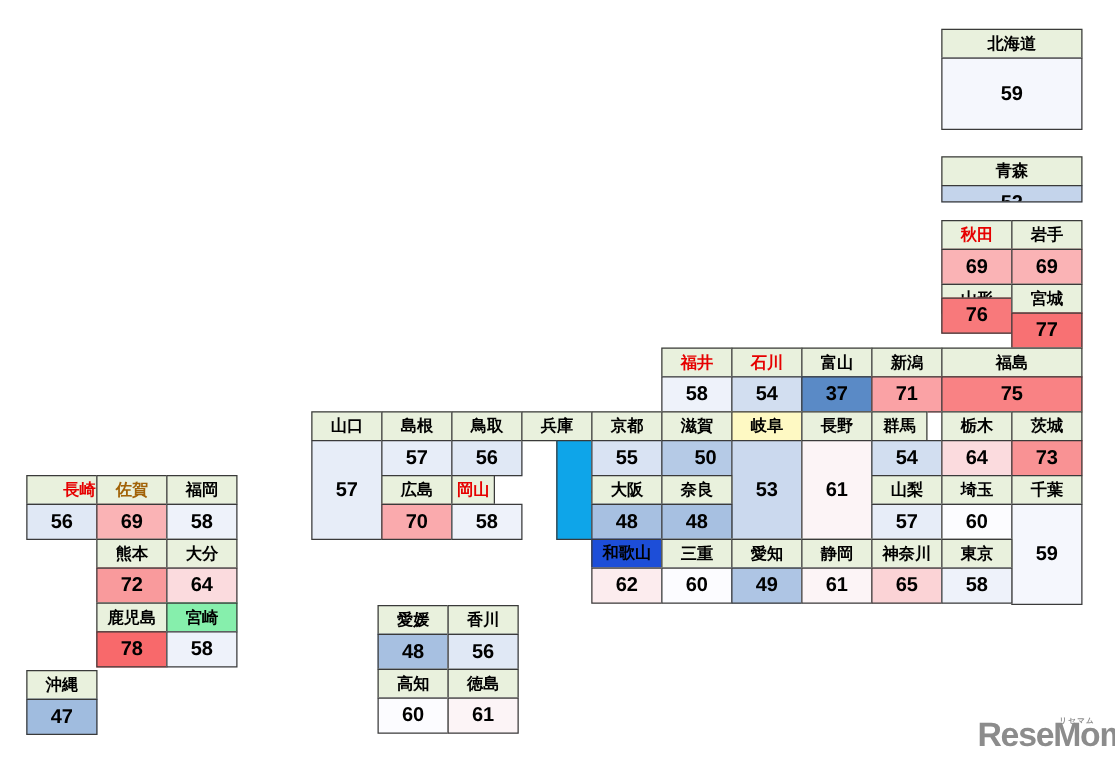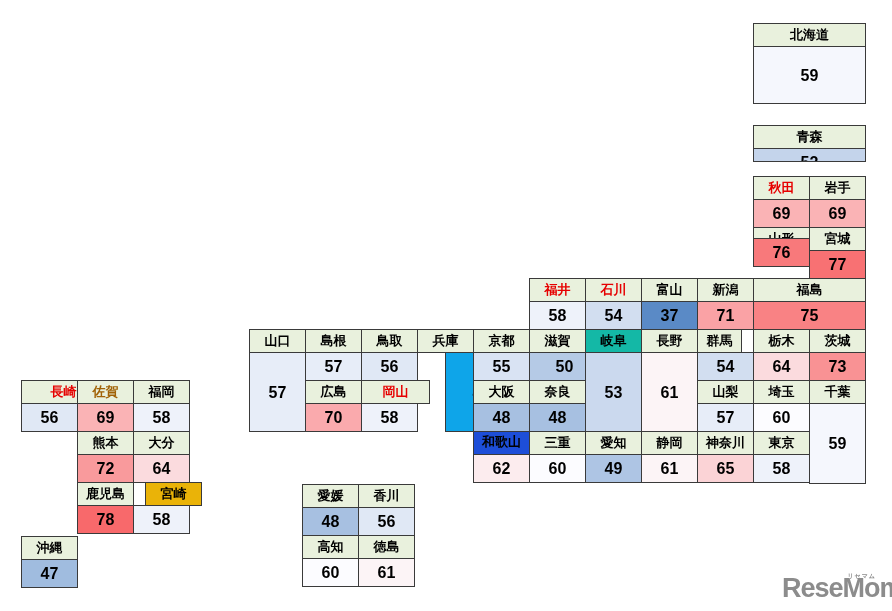--- a/index.html
+++ b/index.html
@@ -91,33 +91,33 @@
     <div class="cell head" style="left: 305px; top: 329px; width: 57px; background: rgb(233, 241, 221);">島根</div>
     <div class="cell val" style="left: 305px; top: 352px; width: 57px; height: 29px; line-height: 28px; background: rgb(231, 237, 248);">57</div>
     <div class="cell head" style="left: 361px; top: 329px; width: 57px; background: rgb(233, 241, 221);">鳥取</div>
     <div class="cell val" style="left: 361px; top: 352px; width: 57px; height: 29px; line-height: 28px; background: rgb(224, 232, 245);">56</div>
     <div class="cell head" style="left: 417px; top: 329px; width: 57px; background: rgb(233, 241, 221);">兵庫</div>
     <div class="cell val" style="left: 417px; top: 352px; width: 73px; height: 80px; line-height: 79px; background: #0ea5e9; margin-left: 28px;">45</div>
     <div class="cell head" style="left: 473px; top: 329px; width: 57px; background: rgb(233, 241, 221);">京都</div>
     <div class="cell val" style="left: 473px; top: 352px; width: 57px; height: 29px; line-height: 28px; background: rgb(217, 227, 243);">55</div>
     <div class="cell head" style="left: 529px; top: 329px; width: 57px; background: rgb(233, 241, 221);">滋賀</div>
     <div class="cell val" style="left: 529px; top: 352px; width: 71px; height: 29px; line-height: 28px; background: rgb(181, 202, 230);">50</div>
-    <div class="cell head" style="left: 585px; top: 329px; width: 57px; background: #14b8a6;">岐阜</div>
+    <div class="cell head" style="left: 585px; top: 329px; width: 57px; background: #fef9c3;">岐阜</div>
     <div class="cell val" style="left: 585px; top: 352px; width: 57px; height: 80px; line-height: 79px; background: rgb(203, 217, 238);">53</div>
     <div class="cell head" style="left: 641px; top: 329px; width: 57px; background: rgb(233, 241, 221);">長野</div>
     <div class="cell val" style="left: 641px; top: 352px; width: 57px; height: 80px; line-height: 79px; background: rgb(252, 244, 246);">61</div>
     <div class="cell head" style="left: 697px; top: 329px; width: 45px; background: rgb(233, 241, 221);">群馬</div>
     <div class="cell val" style="left: 697px; top: 352px; width: 57px; height: 29px; line-height: 28px; background: rgb(210, 222, 240);">54</div>
     <div class="cell head" style="left: 753px; top: 329px; width: 57px; background: rgb(233, 241, 221);">栃木</div>
     <div class="cell val" style="left: 753px; top: 352px; width: 57px; height: 29px; line-height: 28px; background: rgb(251, 219, 222);">64</div>
     <div class="cell head" style="left: 809px; top: 329px; width: 57px; background: rgb(233, 241, 221);">茨城</div>
     <div class="cell val" style="left: 809px; top: 352px; width: 57px; height: 29px; line-height: 28px; background: rgb(249, 146, 148);">73</div>
     <div class="cell head" style="left: 305px; top: 380px; width: 57px; background: rgb(233, 241, 221);">広島</div>
     <div class="cell val" style="left: 305px; top: 403px; width: 57px; height: 29px; line-height: 28px; background: rgb(250, 170, 173);">70</div>
-    <div class="cell head" style="left: 361px; top: 380px; width: 69px; background: rgb(233, 241, 221); color: rgb(230, 0, 0);">岡山</div>
+    <div class="cell head" style="left: 361px; top: 380px; width: 35px; background: rgb(233, 241, 221); color: rgb(230, 0, 0);">岡山</div>
     <div class="cell val" style="left: 361px; top: 403px; width: 57px; height: 29px; line-height: 28px; background: rgb(238, 242, 250);">58</div>
     <div class="cell head" style="left: 473px; top: 380px; width: 57px; background: rgb(233, 241, 221);">大阪</div>
     <div class="cell val" style="left: 473px; top: 403px; width: 57px; height: 29px; line-height: 28px; background: rgb(167, 192, 225);">48</div>
     <div class="cell head" style="left: 529px; top: 380px; width: 57px; background: rgb(233, 241, 221);">奈良</div>
     <div class="cell val" style="left: 529px; top: 403px; width: 57px; height: 29px; line-height: 28px; background: rgb(167, 192, 225);">48</div>
     <div class="cell head" style="left: 697px; top: 380px; width: 57px; background: rgb(233, 241, 221);">山梨</div>
     <div class="cell val" style="left: 697px; top: 403px; width: 57px; height: 29px; line-height: 28px; background: rgb(231, 237, 248);">57</div>
     <div class="cell head" style="left: 753px; top: 380px; width: 57px; background: rgb(233, 241, 221);">埼玉</div>
     <div class="cell val" style="left: 753px; top: 403px; width: 57px; height: 29px; line-height: 28px; background: rgb(252, 252, 255);">60</div>
     <div class="cell head" style="left: 809px; top: 380px; width: 57px; background: rgb(233, 241, 221);">千葉</div>
@@ -139,21 +139,21 @@
     <div class="cell head" style="left: 77px; top: 380px; width: 57px; background: rgb(233, 241, 221); color: #a16207;">佐賀</div>
     <div class="cell val" style="left: 77px; top: 403px; width: 57px; height: 29px; line-height: 28px; background: rgb(250, 179, 181);">69</div>
     <div class="cell head" style="left: 133px; top: 380px; width: 57px; background: rgb(233, 241, 221);">福岡</div>
     <div class="cell val" style="left: 133px; top: 403px; width: 57px; height: 29px; line-height: 28px; background: rgb(238, 242, 250);">58</div>
     <div class="cell head" style="left: 77px; top: 431px; width: 57px; background: rgb(233, 241, 221);">熊本</div>
     <div class="cell val" style="left: 77px; top: 454px; width: 57px; height: 29px; line-height: 28px; background: rgb(249, 154, 156);">72</div>
     <div class="cell head" style="left: 133px; top: 431px; width: 57px; background: rgb(233, 241, 221);">大分</div>
     <div class="cell val" style="left: 133px; top: 454px; width: 57px; height: 29px; line-height: 28px; background: rgb(251, 219, 222);">64</div>
     <div class="cell head" style="left: 77px; top: 482px; width: 57px; background: rgb(233, 241, 221);">鹿児島</div>
     <div class="cell val" style="left: 77px; top: 505px; width: 57px; height: 29px; line-height: 28px; background: rgb(248, 105, 107);">78</div>
-    <div class="cell head" style="left: 133px; top: 482px; width: 57px; background: #eab308; margin-left: 12px;">宮崎</div>
+    <div class="cell head" style="left: 133px; top: 482px; width: 57px; background: #86efac;">宮崎</div>
     <div class="cell val" style="left: 133px; top: 505px; width: 57px; height: 29px; line-height: 28px; background: rgb(238, 242, 250);">58</div>
     <div class="cell head" style="left: 21px; top: 536px; width: 57px; background: rgb(233, 241, 221);">沖縄</div>
     <div class="cell val" style="left: 21px; top: 559px; width: 57px; height: 29px; line-height: 28px; background: rgb(160, 188, 223);">47</div>
     <div class="cell head" style="left: 302px; top: 484px; width: 57px; background: rgb(233, 241, 221);">愛媛</div>
     <div class="cell val" style="left: 302px; top: 507px; width: 57px; height: 29px; line-height: 28px; background: rgb(167, 192, 225);">48</div>
     <div class="cell head" style="left: 358px; top: 484px; width: 57px; background: rgb(233, 241, 221);">香川</div>
     <div class="cell val" style="left: 358px; top: 507px; width: 57px; height: 29px; line-height: 28px; background: rgb(224, 232, 245);">56</div>
     <div class="cell head" style="left: 302px; top: 535px; width: 57px; background: rgb(233, 241, 221);">高知</div>
     <div class="cell val" style="left: 302px; top: 558px; width: 57px; height: 29px; line-height: 28px; background: rgb(252, 252, 255);">60</div>
     <div class="cell head" style="left: 358px; top: 535px; width: 57px; background: rgb(233, 241, 221);">徳島</div>

